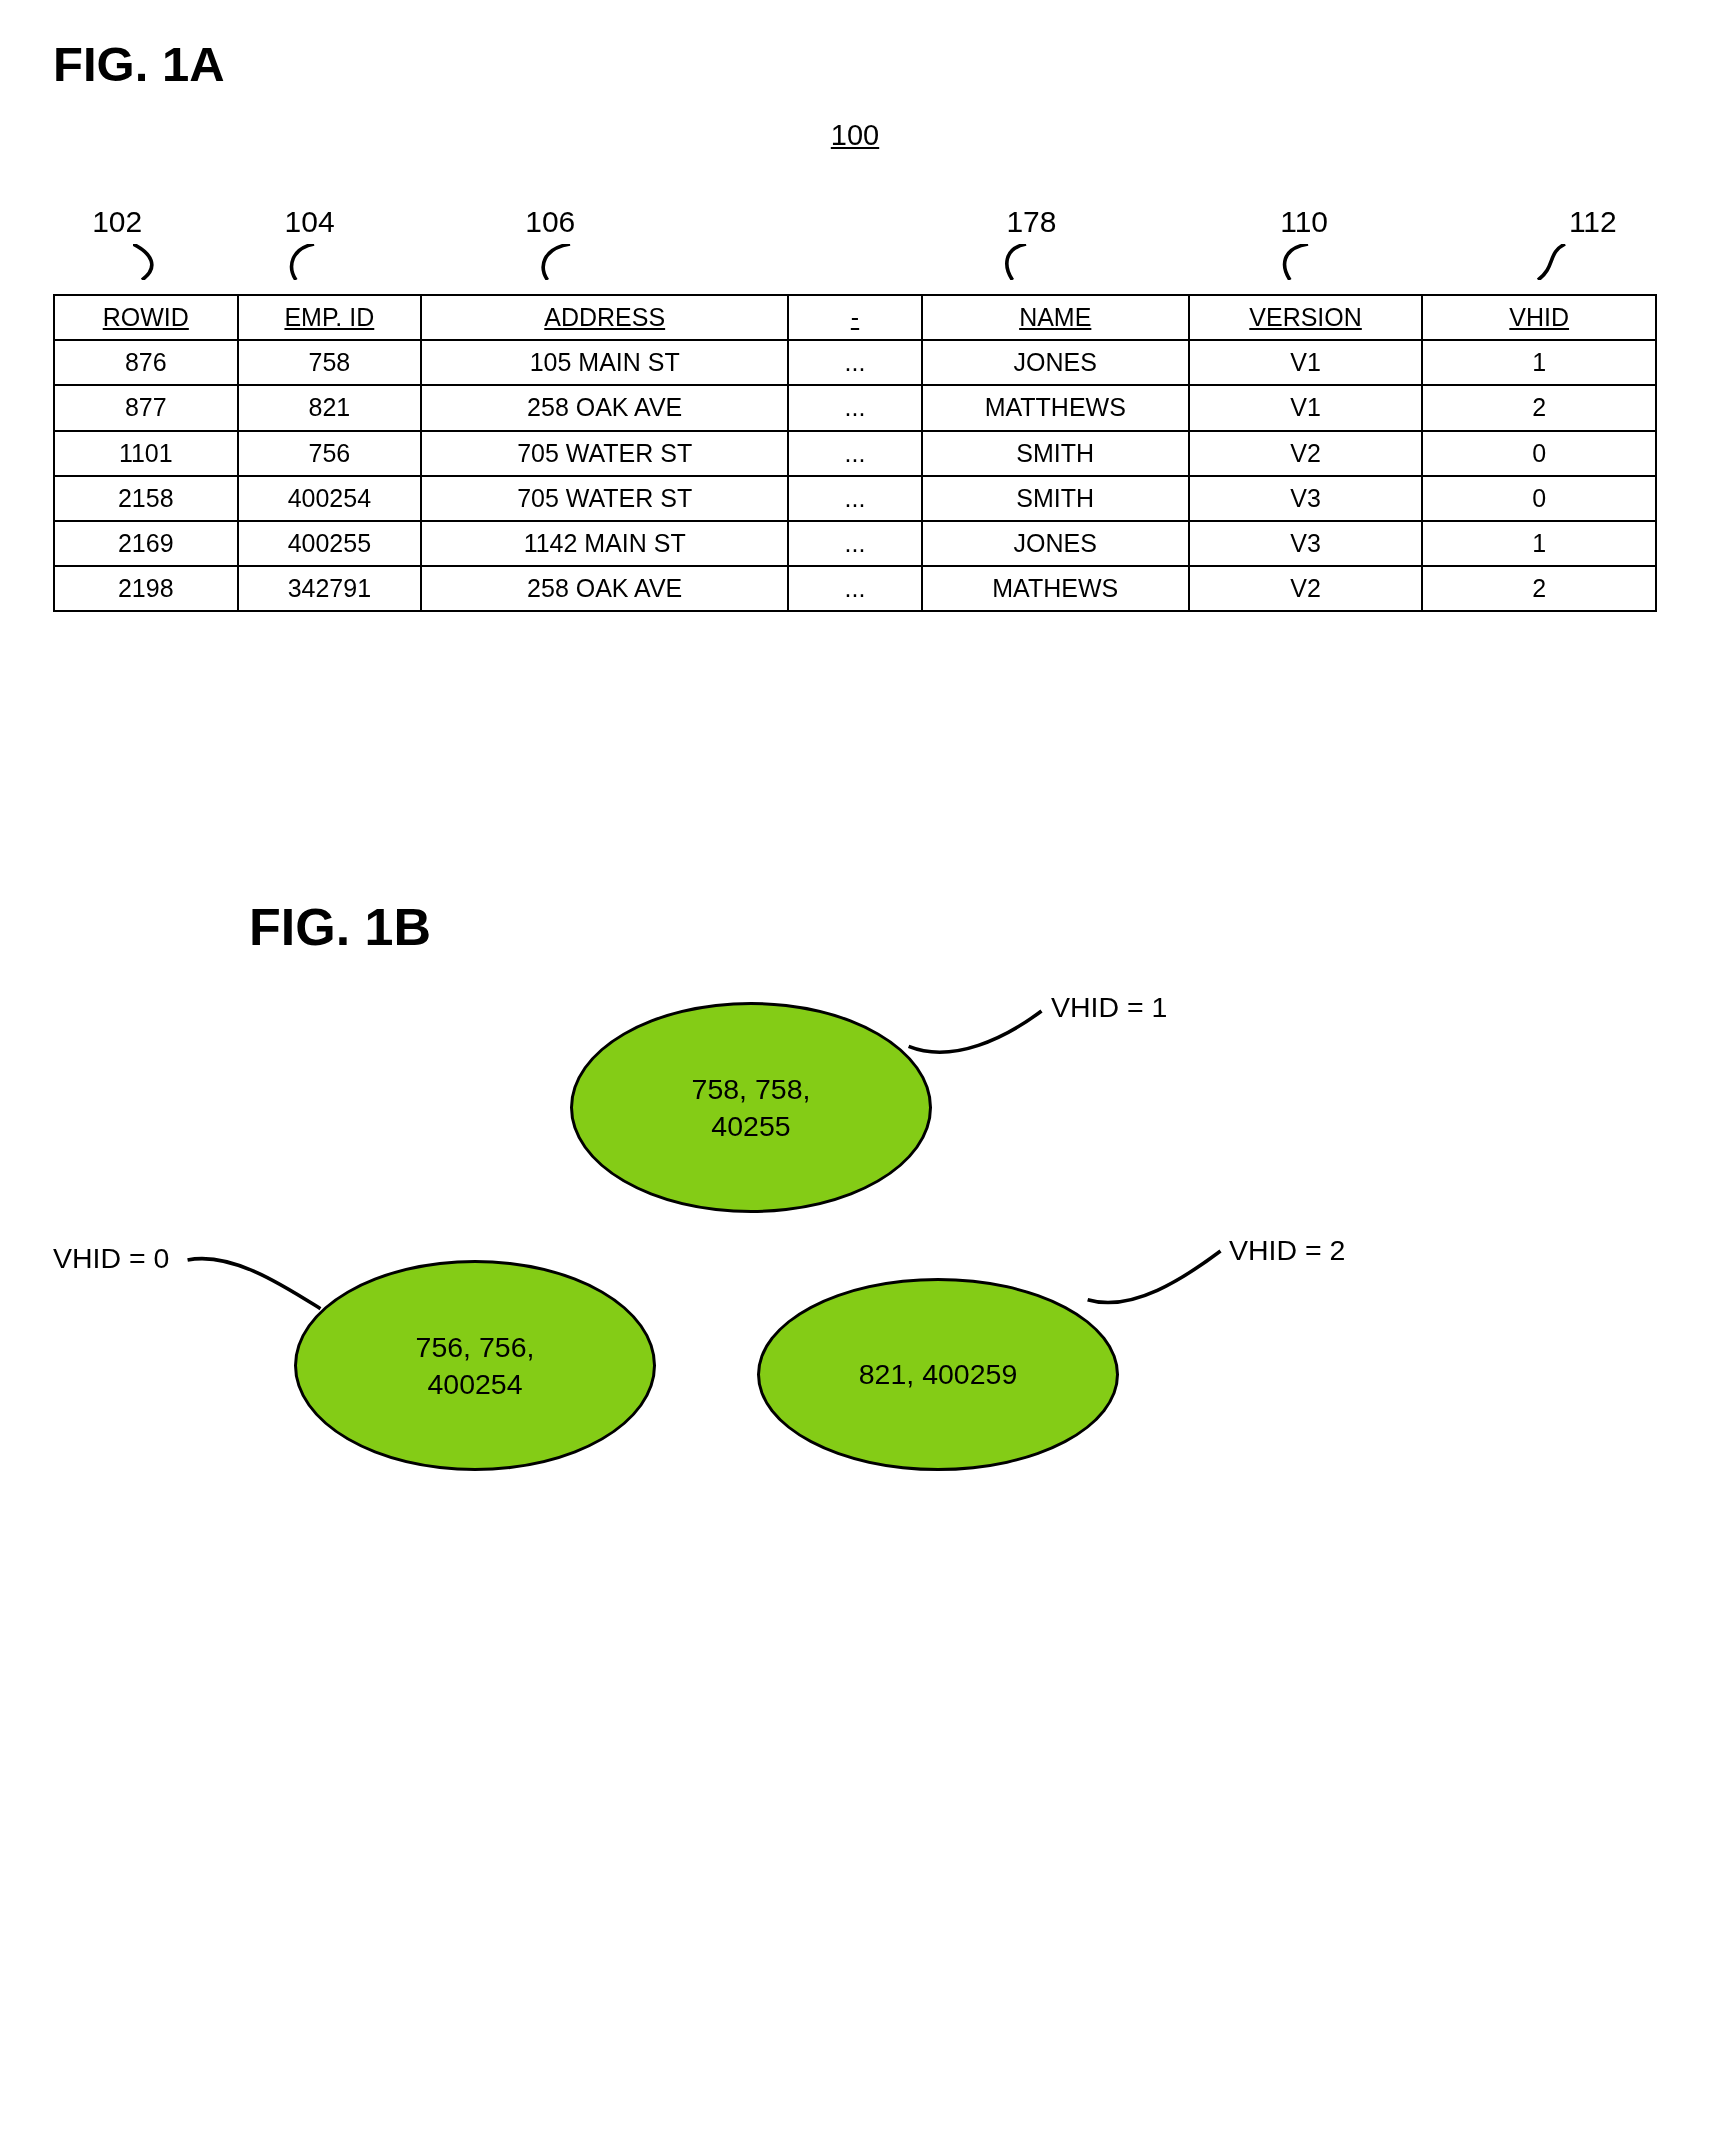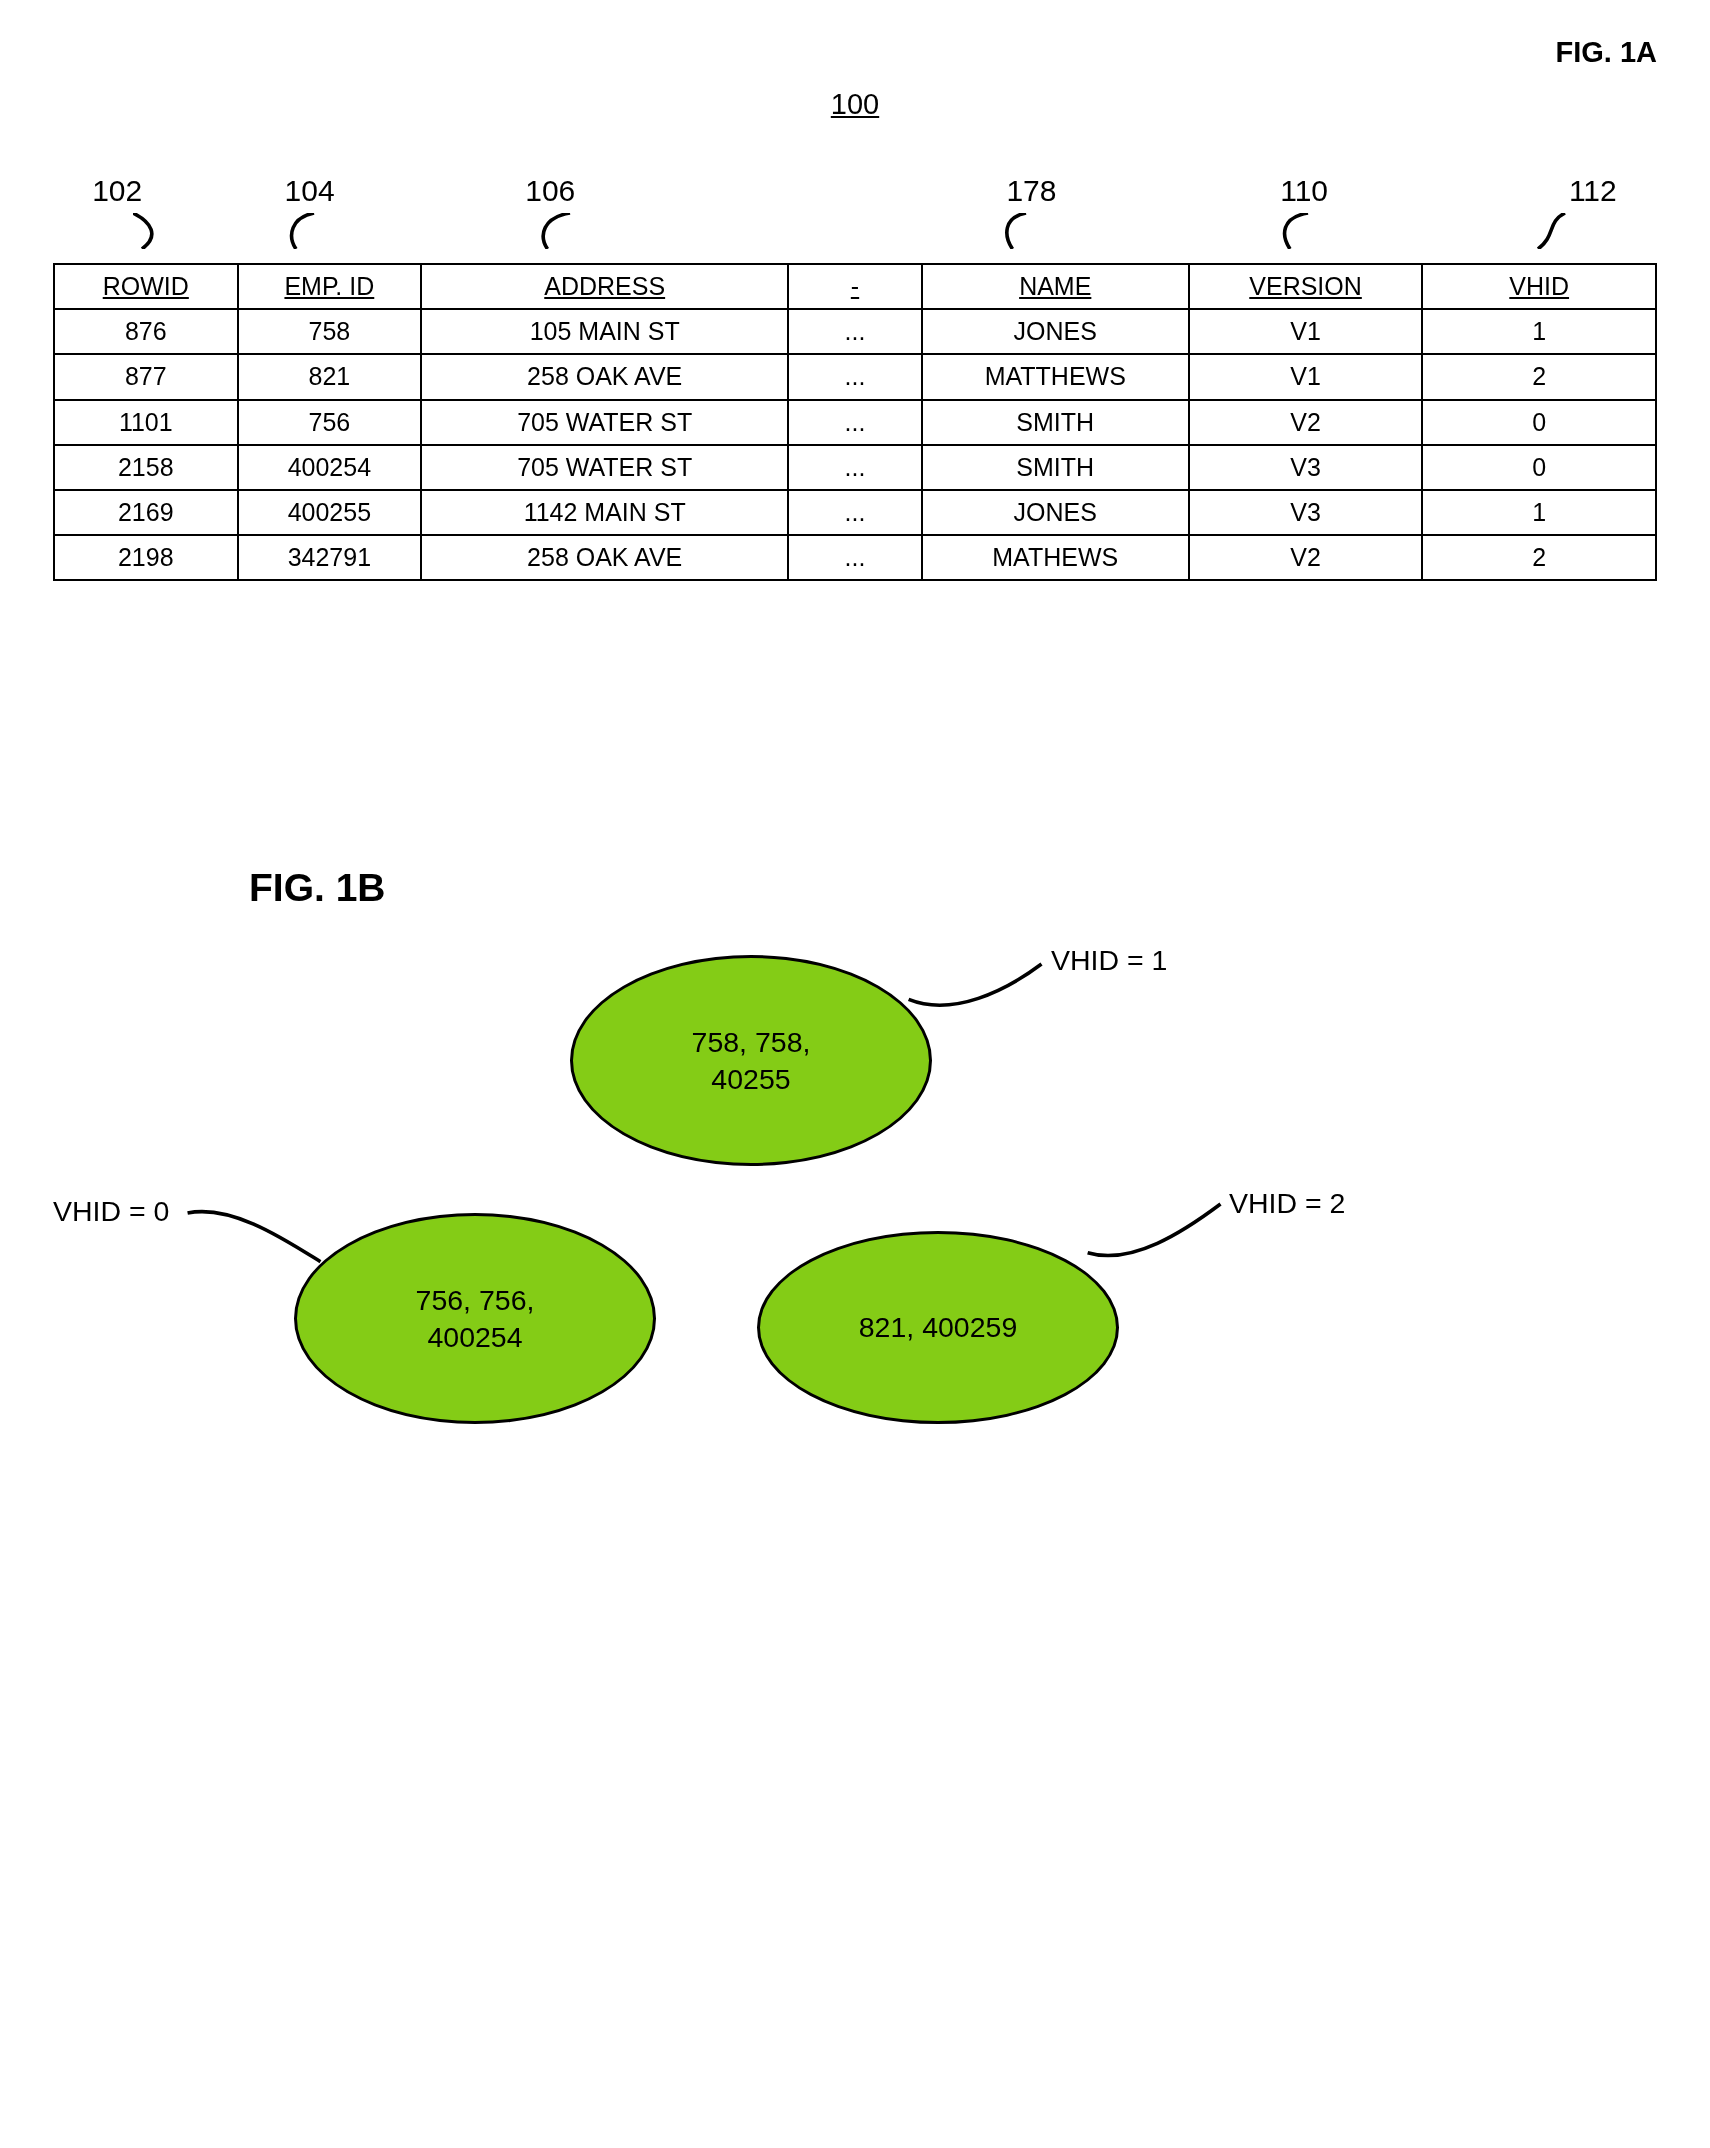--- a/index.html
+++ b/index.html
@@ -6,24 +6,24 @@
     font-family: Arial, Helvetica, sans-serif;
     background: #fff;
     margin: 0;
     padding: 36px 53px;
   }
   .figure {
     position: relative;
     margin-bottom: 107px;
   }
   .fig-title {
-    font-size: 29px;
+    font-size: 49px;
     font-weight: bold;
-    text-align: right;
-    margin-bottom: 19px;
+    text-align: left;
+    margin-bottom: 27px;
   }
   .fig-ref {
     font-size: 29px;
     text-align: center;
     text-decoration: underline;
     margin-bottom: 53px;
   }
   
   .callout-row {
     position: relative;
@@ -62,21 +62,21 @@
   col.c1 { width: 11%; }
   col.c2 { width: 11%; }
   col.c3 { width: 22%; }
   col.c4 { width: 8%; }
   col.c5 { width: 16%; }
   col.c6 { width: 14%; }
   col.c7 { width: 14%; }
   
   
   .fig1b-title {
-    font-size: 39px;
+    font-size: 52px;
     font-weight: bold;
     margin-left: 196px;
     margin-top: 285px;
     margin-bottom: 27px;
   }
   .diagram {
     position: relative;
     width: 100%;
     height: 570px;
   }

